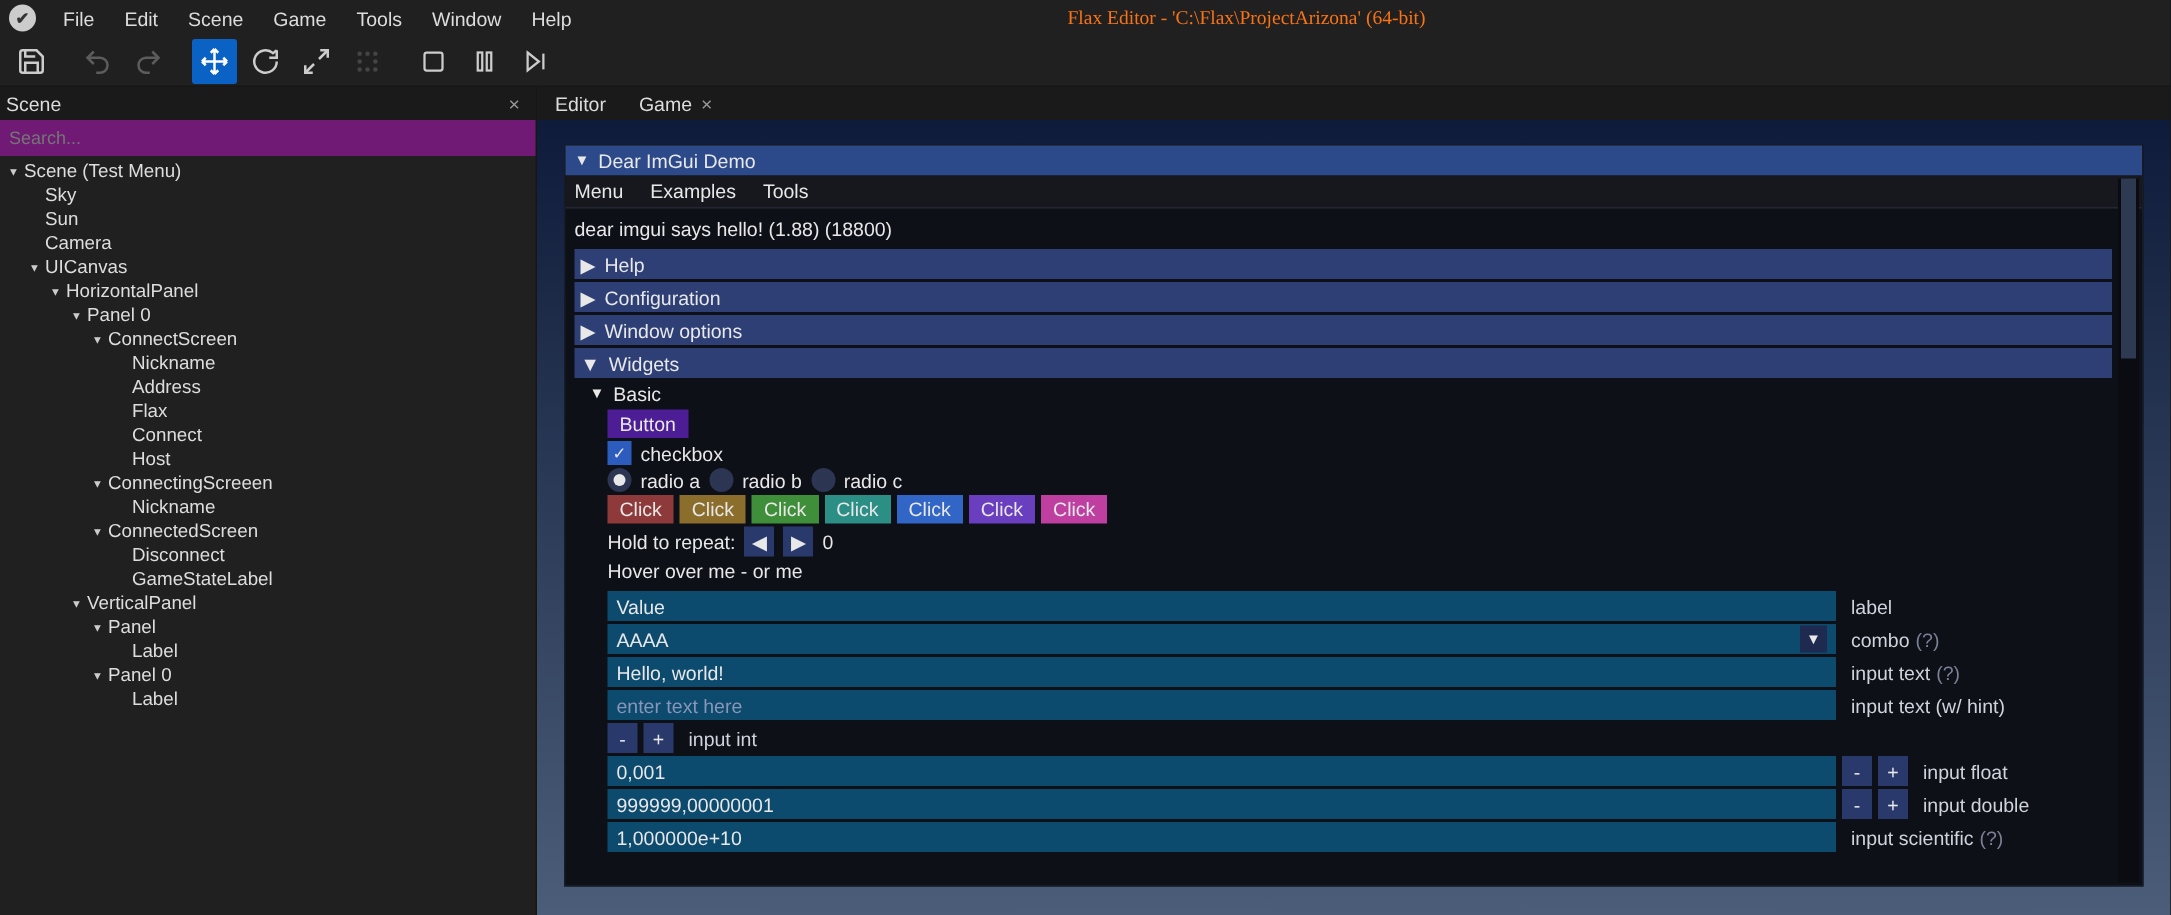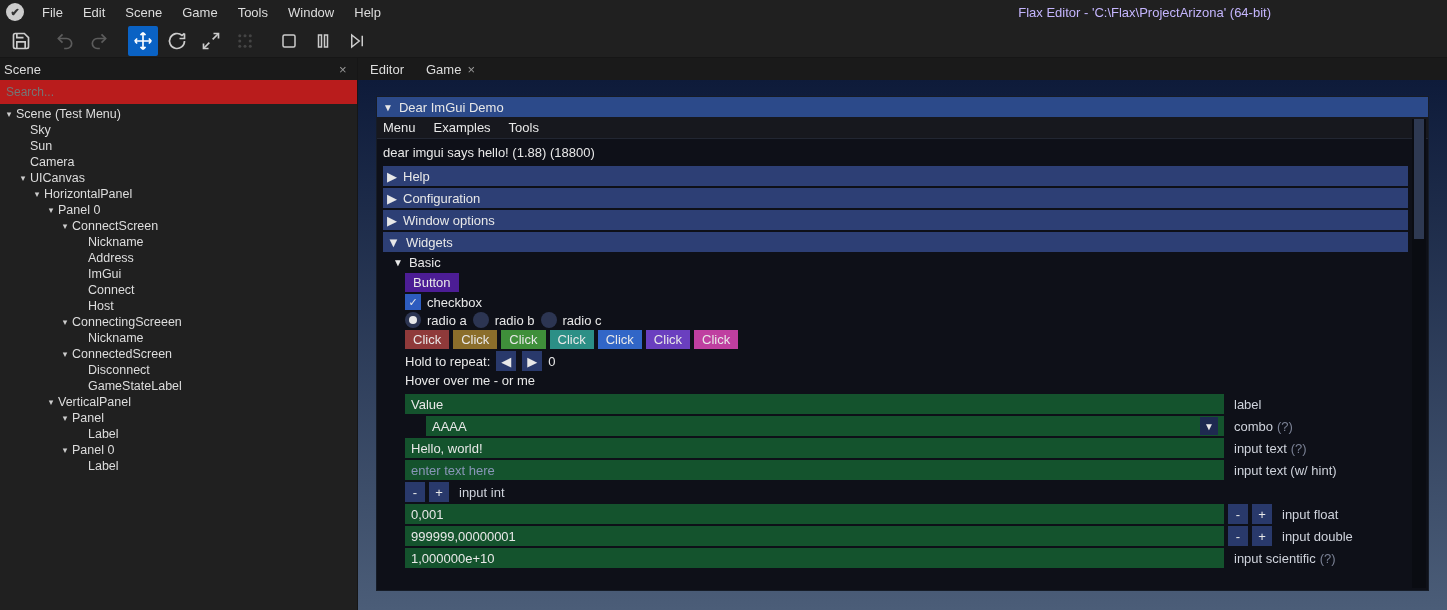--- a/index.html
+++ b/index.html
@@ -1,36 +1,36 @@
 <!DOCTYPE html>
 <html><head>
 <meta charset="utf-8">
 <style>
 * { margin: 0; padding: 0; box-sizing: border-box; font-family: "Segoe UI", Arial, sans-serif; }
 body { background: #202020; color: #ddd; font-size: 13px; width: 1447px; height: 610px; overflow: hidden; }
 
 .menubar { height: 24px; display: flex; align-items: center; padding: 0 6px; }
 .menubar .logo { width: 18px; height: 18px; border-radius: 50%; background: #ccc; margin-right: 8px; display:flex;align-items:center;justify-content:center;color:#333;font-size:11px;font-weight:bold;}
 .menubar .menu-item { padding: 2px 10px; cursor: pointer; }
-.menubar .title { flex: 1; text-align: right; color: #c4b5fd; }
+.menubar .title { flex: 1; text-align: center; color: #f97316; font-family: Liberation Serif, serif; }
 
 .toolbar { height: 34px; display: flex; align-items: center; padding: 2px 6px; border-bottom: 1px solid #161616; }
 .toolbar .tbtn { width: 30px; height: 30px; margin-right: 4px; display: flex; align-items: center; justify-content: center; border-radius: 2px; cursor: pointer; color:#ccc; }
 .toolbar .tbtn.active { background: #0a62c4; }
 .toolbar .tbtn.disabled { opacity: .35; cursor: default; }
 .toolbar .sep { width: 10px; }
 
 .main { display: flex; height: calc(610px - 58px); }
 
 .left { width: 358px; display: flex; flex-direction: column; border-right: 1px solid #161616; }
 .left .tabbar { height: 22px; display: flex; align-items: center; background: #1a1a1a; padding: 0 4px; }
 .left .tabbar .tab { flex: 1; }
 .left .tabbar .close { width: 14px; height: 14px; color: #999; cursor: pointer; }
 .left .search { height: 24px; }
-.left .search input { width: 100%; height: 100%; background: #b91c1c; border: none; color: #ccc; padding: 0 6px; font-size: 12px; outline: none; }
+.left .search input { width: 100%; height: 100%; background: #701a75; border: none; color: #ccc; padding: 0 6px; font-size: 12px; outline: none; }
 .left .tree { flex: 1; overflow: auto; padding: 2px 0; }
 .tree .row { display: flex; align-items: center; height: 16px; padding: 0 4px; cursor: pointer; white-space: nowrap; font-size:12.5px; }
 .tree .arrow { width: 10px; text-align: center; color: #ccc; font-size: 9px; }
 .tree .lbl { padding-left: 2px; }
 
 .right { flex: 1; display: flex; flex-direction: column; }
 .right .tabbar { height: 22px; display: flex; align-items: center; background: #1a1a1a; padding: 0 4px; gap: 6px; }
 .right .tabbar .tab { padding: 0 8px; display: flex; align-items: center; gap: 6px; height: 22px; }
 .right .tabbar .tab.active { }
 .right .tabbar .close { color: #999; cursor: pointer; font-size: 13px; }
@@ -45,22 +45,22 @@
 .imgui .collapsing.open { }
 .imgui .treenode { display: flex; align-items: center; gap: 6px; padding: 1px 10px; }
 .imgui .indent { padding-left: 22px; }
 .imgui .indent2 { padding-left: 22px; display:flex; align-items:center; gap:6px; margin:2px 0; flex-wrap:wrap;}
 .imgui .btn { background: #4c1d95; padding: 2px 8px; cursor: pointer; }
 .imgui .cbx { width:16px;height:16px;background:#2d5cbf;display:inline-flex;align-items:center;justify-content:center;font-size:11px;}
 .imgui .radio { width:16px;height:16px;border-radius:50%;background:#2c3552;display:inline-block; position:relative;}
 .imgui .radio.sel::after{content:"";position:absolute;inset:4px;background:#e8e8e8;border-radius:50%;}
 .imgui .clk { padding: 2px 8px; cursor: pointer; }
 .imgui .srow { display:flex; align-items:center; gap:4px; margin:2px 0; }
-.imgui .field { background:#14532d; flex:1; height:20px; display:flex; align-items:center; padding:0 6px; }
-.imgui .field.combo { justify-content:space-between;margin-left:21px; }
+.imgui .field { background:#0c4a6e; flex:1; height:20px; display:flex; align-items:center; padding:0 6px; }
+.imgui .field.combo { justify-content:space-between; }
 .imgui .field .ph { color:#8996b8; }
 .imgui .pm { background:#29396b; width:20px; height:20px; display:flex;align-items:center;justify-content:center;cursor:pointer;}
 .imgui .lab { color:#cfd3dc; width:180px; padding-left:6px; display:flex; gap:4px;}
 .imgui .lab .hint{color:#7a8194;}
 .imgui .scrollbar{position:absolute;right:2px;top:22px;width:14px;bottom:2px;background:#0a0c12;}
 .imgui .scrollbar .thumb{position:absolute;left:2px;right:2px;top:0;height:120px;background:#2e3952;}
 
 svg { display: block; }
 </style>
 </head>
@@ -192,21 +192,21 @@
           <span class="arrow">▾</span>
           <span class="lbl">ConnectScreen</span>
         </div>
       <div class="row" style="padding-left:86px">
           <span class="lbl">Nickname</span>
         </div>
       <div class="row" style="padding-left:86px">
           <span class="lbl">Address</span>
         </div>
       <div class="row" style="padding-left:86px">
-          <span class="lbl">ImGui</span>
+          <span class="lbl">Flax</span>
         </div>
       <div class="row" style="padding-left:86px">
           <span class="lbl">Connect</span>
         </div>
       <div class="row" style="padding-left:86px">
           <span class="lbl">Host</span>
         </div>
       <div class="row" style="padding-left:60px">
           <span class="arrow">▾</span>
           <span class="lbl">ConnectingScreeen</span>

